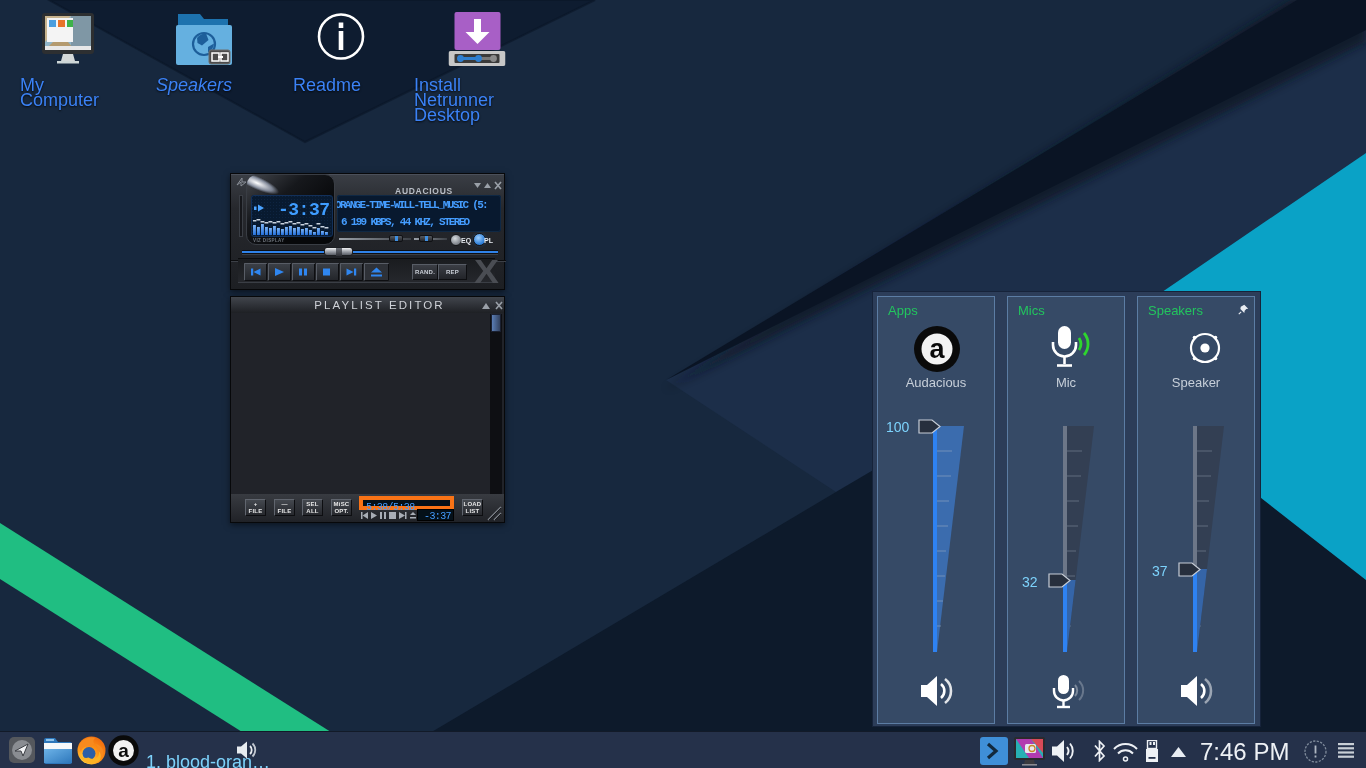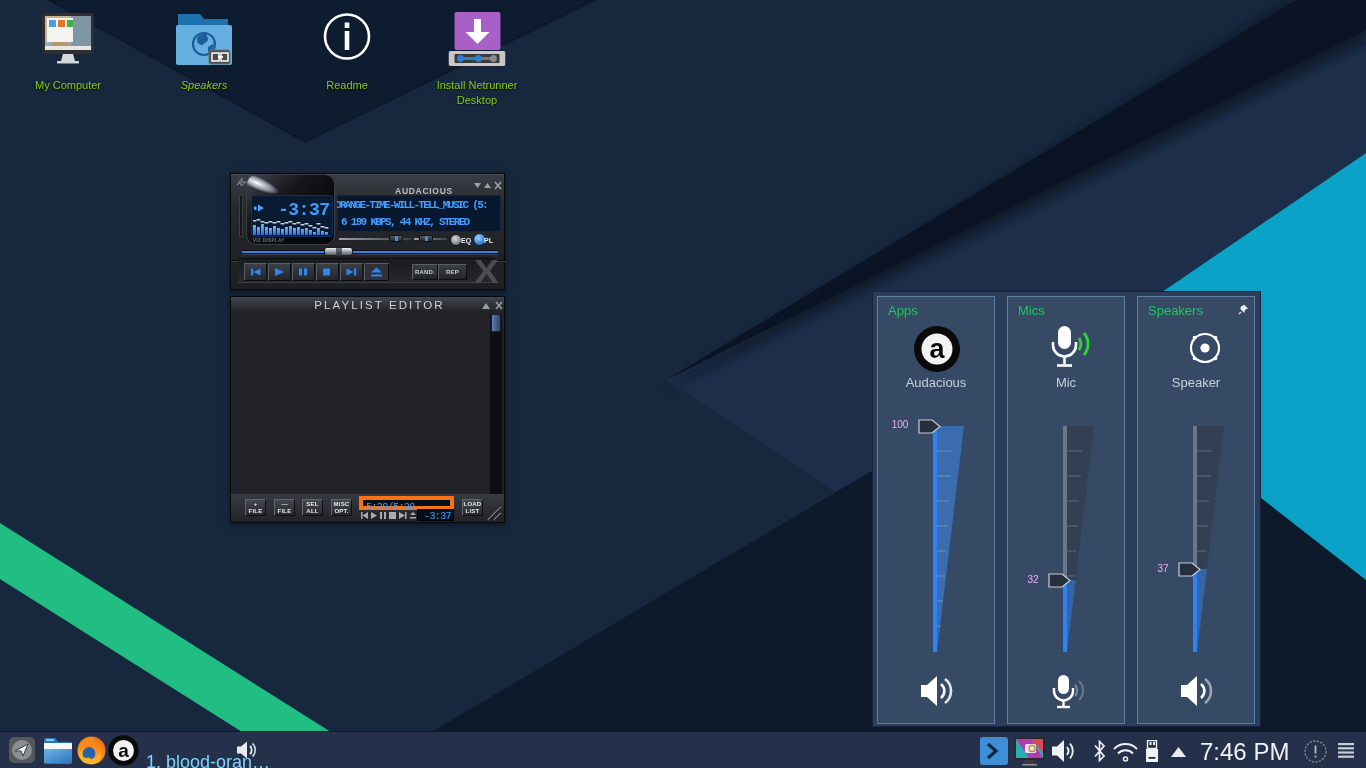--- a/index.html
+++ b/index.html
@@ -1,35 +1,35 @@
 <!DOCTYPE html>
 <html><head><meta charset="utf-8"><style>
 *{margin:0;padding:0;box-sizing:border-box}
 html,body{width:1366px;height:768px;overflow:hidden;background:#17283E;font-family:"Liberation Sans",sans-serif}
 #stage{position:relative;width:1366px;height:768px}
 .abs{position:absolute}
 
-.dicon{position:absolute;text-align:center;color:#84cc16;font-size:11px;text-shadow:0 1px 2px rgba(0,0,0,.8)}
+.dicon{position:absolute;color:#3b82f6;font-size:18px;text-shadow:0 1px 2px rgba(0,0,0,.8)}
 .dicon svg.icn{position:absolute;top:0;left:50%;transform:translateX(-50%)}
 .dicon .lbl{position:absolute;top:66px;left:0;width:100%;line-height:15px}
 
 #taskbar{position:absolute;left:0;top:731px;width:1366px;height:37px;background:#25314a;border-top:1px solid #121a28}
 .ttext{position:absolute;color:#7dd3fc;font-size:18px;top:20px}
 
 #mixer{position:absolute;left:872px;top:291px;width:389px;height:436px;background:#2c3d59;border:1px solid #16233a}
 .mixcol{position:absolute;top:4px;width:118px;height:428px;background:#364a66;border:1px solid #5c7da4}
 .mixhead{position:absolute;left:10px;top:6px;color:#22c55e;font-size:13px}
 .miclabel{position:absolute;width:100%;text-align:center;top:78px;color:#c7cfd9;font-size:13px}
 
 #mainwin{position:absolute;left:230px;top:173px;width:275px;height:117px;background:linear-gradient(#3a3e45,#26282d 30%,#1d1f23);border:1px solid #07080a;box-shadow:inset 0 1px 0 #4b505a,0 2px 6px rgba(0,0,0,.5)}
 #plwin{position:absolute;left:230px;top:296px;width:275px;height:227px;background:#212329;border:1px solid #07080a;box-shadow:inset 0 1px 0 #43474f,0 2px 6px rgba(0,0,0,.5)}
 .lcdtext{font-family:"Liberation Mono",monospace;color:#459dff}
 .plbtn{width:21px;height:17px;background:linear-gradient(#44484f,#26282d);border:1px solid;border-color:#60656e #0d0e11 #0d0e11 #60656e;color:#e8e8e8;font-size:6px;font-weight:bold;line-height:7px;text-align:center;padding-top:1px;letter-spacing:.2px}
 .tray{position:absolute}
-.num{position:absolute;color:#f0abfc;font-size:10px;text-align:center}
+.num{position:absolute;color:#7dd3fc;font-size:14px;text-align:left}
 </style></head>
 <body>
 <div id="stage">
 
 <svg class="abs" width="1366" height="768" style="left:0;top:0">
  <rect width="1366" height="768" fill="#17283E"></rect>
  <polygon points="49,0 595,0 305,142" fill="#0E1C30"></polygon>
       <polygon points="49,0 595,0 305,142" fill="none" stroke="#0a1626" stroke-width="2" opacity=".6"></polygon>
  <polygon points="666,380 1366,30 1366,153 1074,352 836,492" fill="#1C2E49"></polygon>
  <polygon points="836,492 371,768 1366,768 1366,580 1074,352" fill="#0D1A2B"></polygon>
@@ -70,21 +70,21 @@
   <path d="M33 35 l6 -3.5 a11 11 0 0 1 -6 9 z" fill="#1d5e9a"></path>
   <g>
    <rect x="34" y="38" width="21" height="14" rx="2" fill="#4c4c4c" stroke="#6e6e6e"></rect>
    <rect x="37" y="41" width="7" height="8" fill="none" stroke="#fff" stroke-width="1.5"></rect>
    <rect x="46" y="41" width="7" height="8" fill="none" stroke="#fff" stroke-width="1.5"></rect>
    <rect x="43" y="44" width="5" height="2" fill="#fff"></rect>
   </g>
  </svg>
  <div class="lbl" style="font-style:italic">Speakers</div>
 </div>
-<div class="dicon" style="left:299px;top:12px;width:96px;height:110px">
+<div class="dicon" style="left:293px;top:12px;width:96px;height:110px">
  <svg class="icn" width="49" height="49" viewBox="0 0 49 49">
   <circle cx="24.5" cy="24.5" r="22" fill="none" stroke="#fff" stroke-width="2.6"></circle>
   <rect x="22.2" y="19" width="4.6" height="19" fill="#fff"></rect>
   <rect x="22.2" y="10.5" width="4.6" height="5.5" fill="#fff"></rect>
  </svg>
  <div class="lbl">Readme</div>
 </div>
 <div class="dicon" style="left:414px;top:12px;width:126px;height:110px">
  <svg class="icn" width="57" height="54" viewBox="0 0 57 54">
   <rect x="6" y="0" width="46" height="38" rx="2" fill="#a85fc6"></rect>

